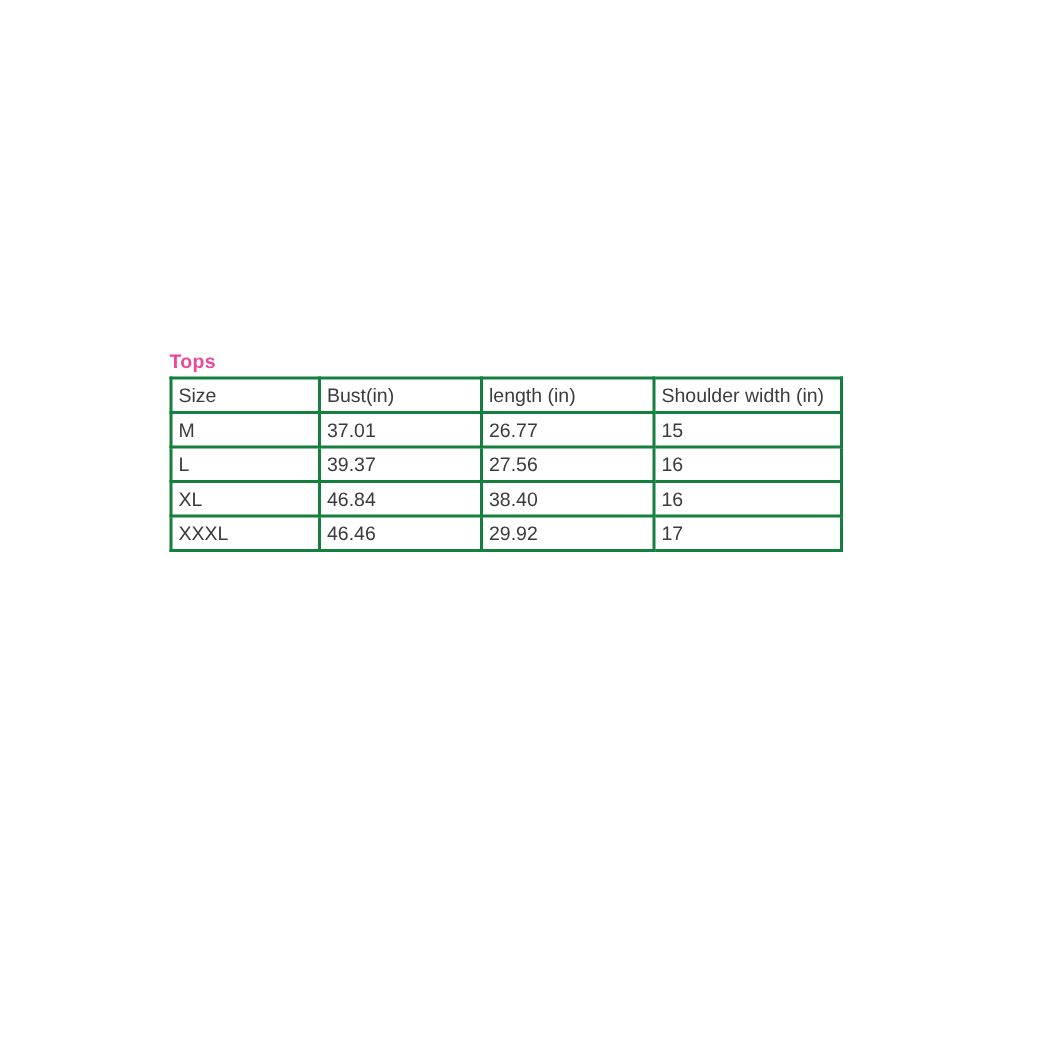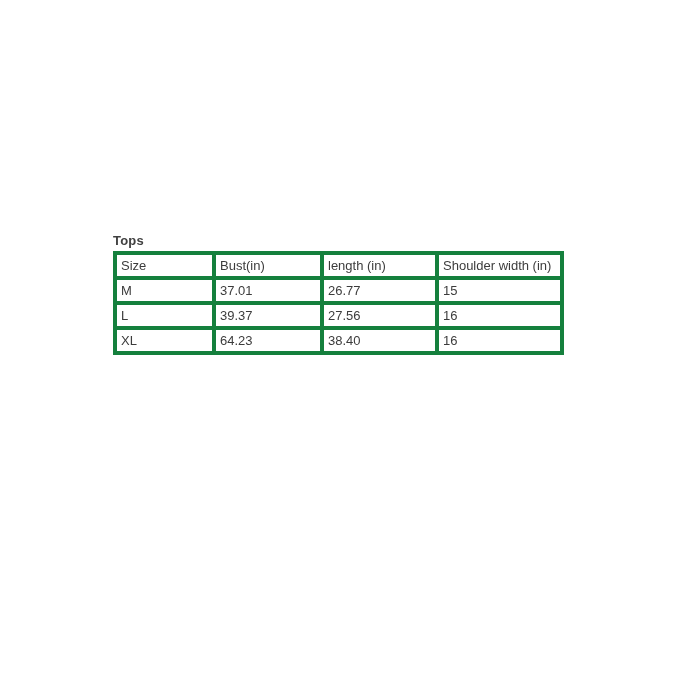--- a/index.html
+++ b/index.html
@@ -15,39 +15,39 @@
     overflow: hidden;
   }
   .chart-block {
     position: absolute;
     left: 113px;
     top: 233px;
   }
   .chart-title {
     font-size: 13px;
     font-weight: bold;
-    color: #404040;
+    color: #ec4899;
     line-height: 15px;
     margin-bottom: 3px;
     letter-spacing: 0.2px;
   }
   table.size-table {
     border-collapse: collapse;
     table-layout: fixed;
     width: 447px;
     font-size: 13px;
     color: #3c3c3c;
   }
   table.size-table col.c0 { width: 99px; }
   table.size-table col.c1 { width: 108px; }
   table.size-table col.c2 { width: 115px; }
   table.size-table col.c3 { width: 125px; }
   table.size-table th,
   table.size-table td {
-    border: 4px solid #15803d;
+    border: 2px solid #15803d;
     height: 21px;
     padding: 0 0 0 4px;
     text-align: left;
     vertical-align: middle;
     font-weight: normal;
     white-space: nowrap;
     overflow: hidden;
   }
 </style>
 </head>
@@ -78,19 +78,25 @@
           <td>15</td>
         </tr>
         <tr>
           <td>L</td>
           <td>39.37</td>
           <td>27.56</td>
           <td>16</td>
         </tr>
         <tr>
           <td>XL</td>
-          <td>64.23</td>
+          <td>46.84</td>
           <td>38.40</td>
           <td>16</td>
+        </tr>
+        <tr>
+          <td>XXXL</td>
+          <td>46.46</td>
+          <td>29.92</td>
+          <td>17</td>
         </tr>
       </tbody>
   </table>
 </div>
 
 </body></html>

